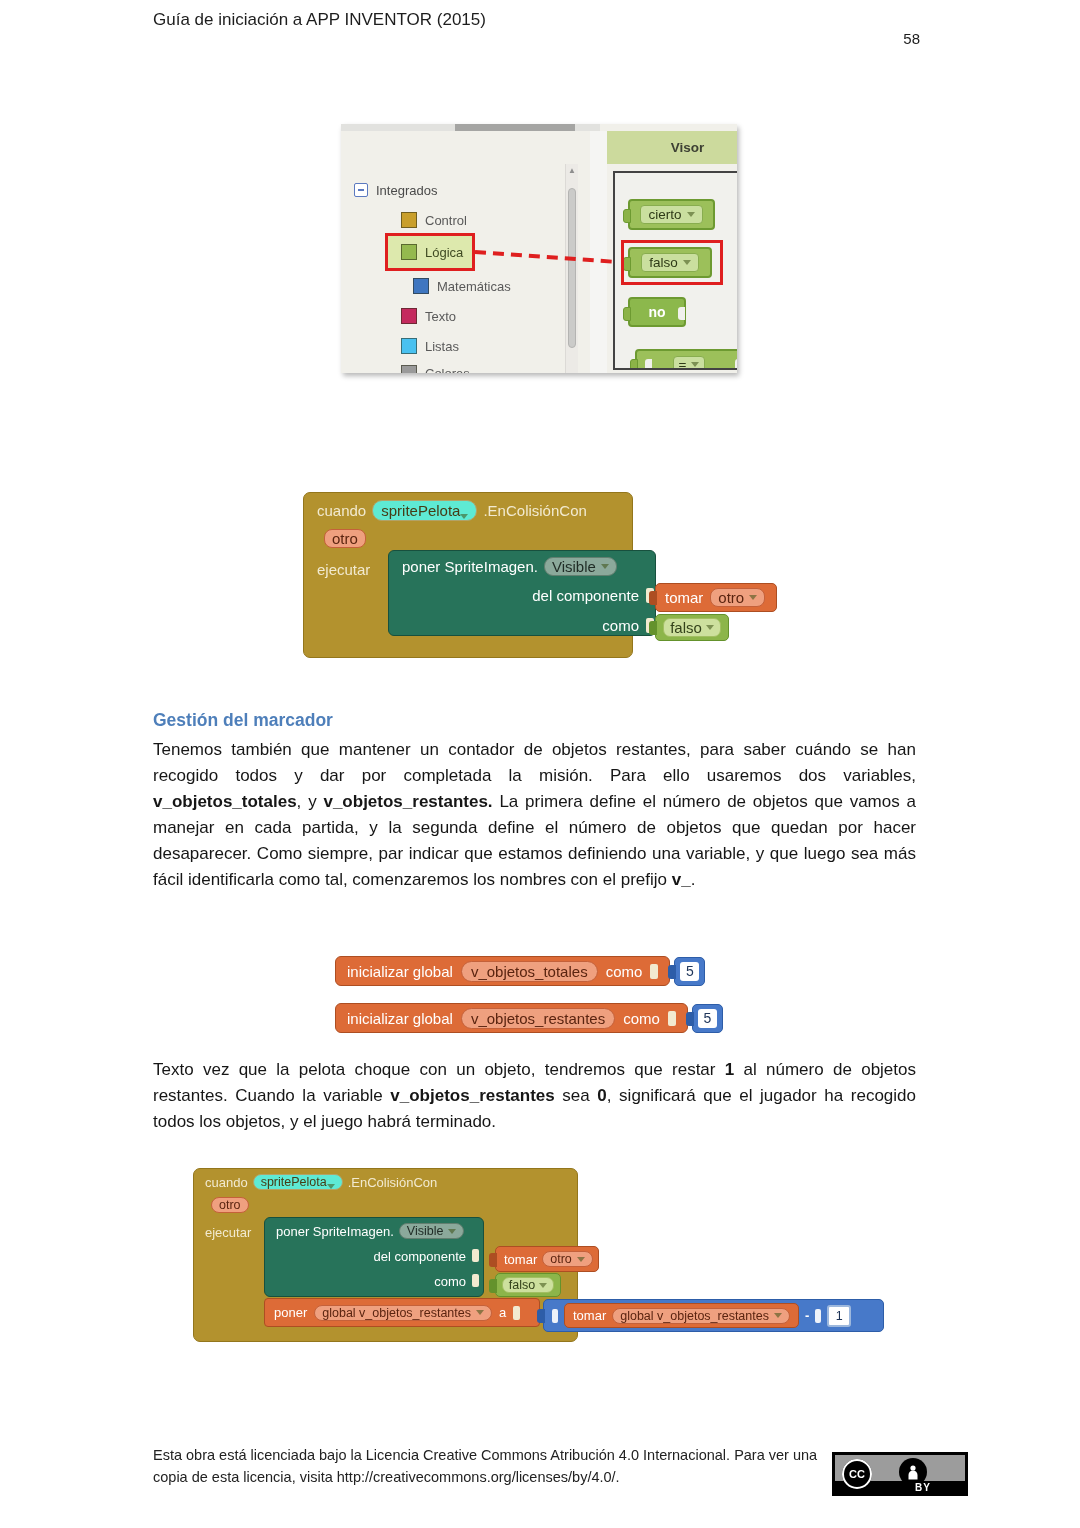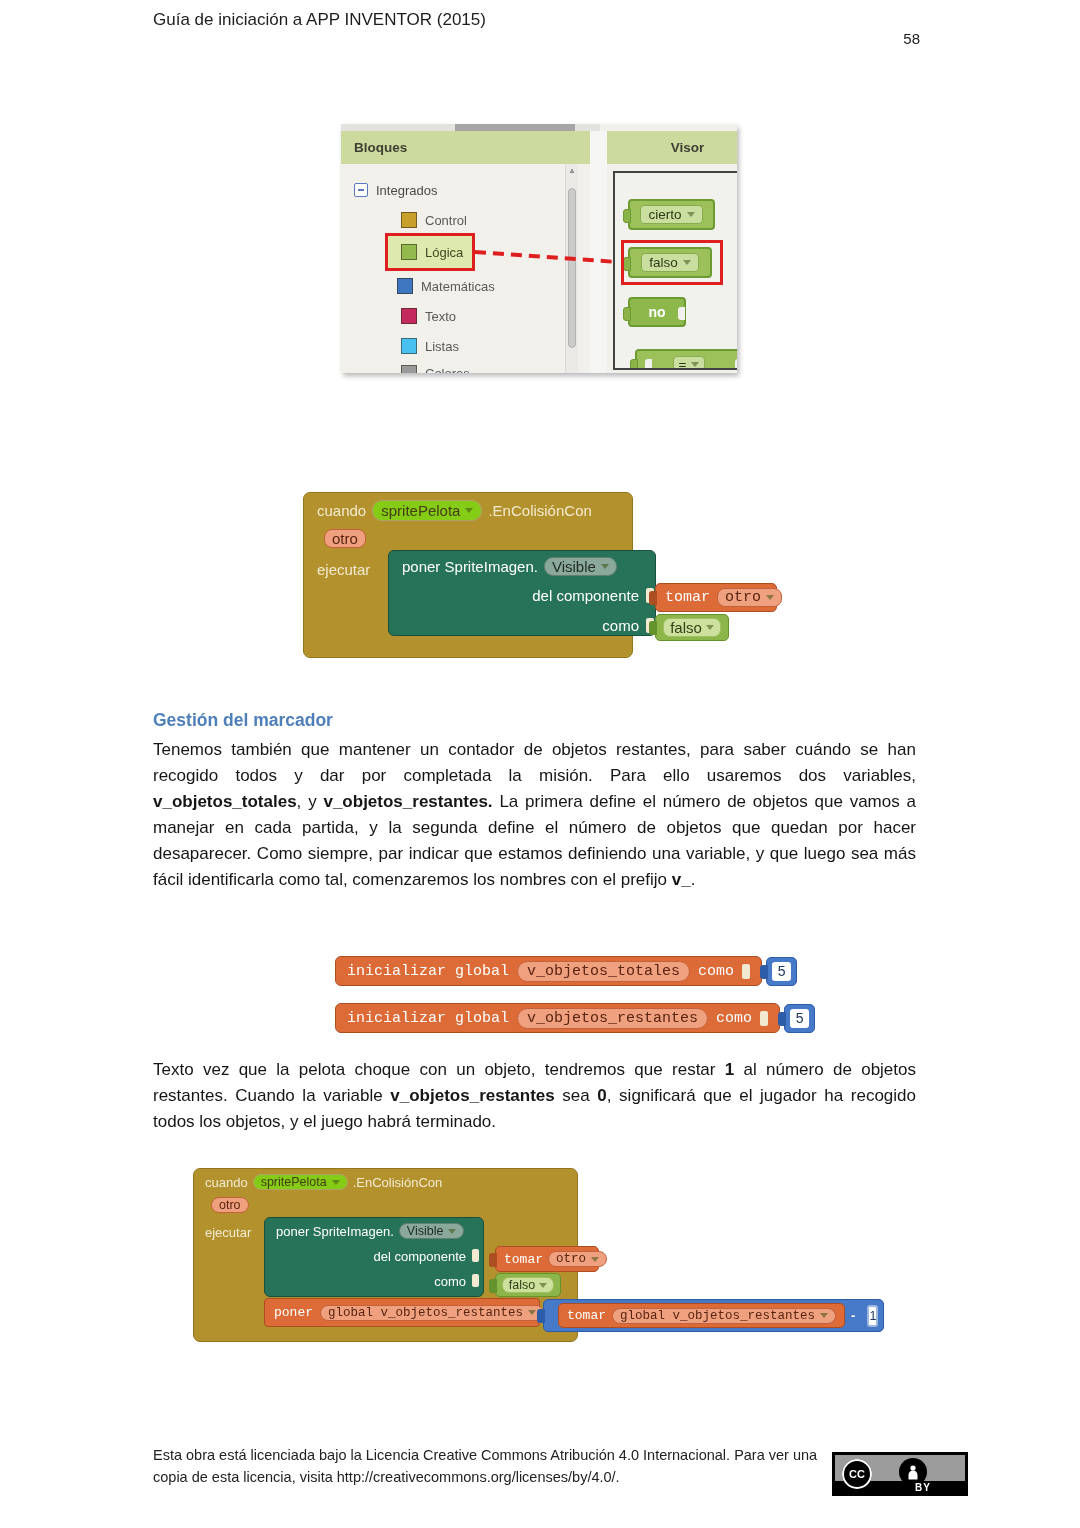--- a/index.html
+++ b/index.html
@@ -39,31 +39,31 @@
   .gblock .inner{background:#cadf9f;border:1px solid #88ad4f;border-radius:4px;padding:1px 7px;font-size:13.5px;
                  color:#2e3a17;display:flex;align-items:center;gap:5px;}
   .plug{position:absolute;left:-7px;top:8px;width:8px;height:14px;border-radius:3px 0 0 3px;}
   .plug.green{background:#8cb347;border:1px solid #6d9a31;box-sizing:border-box;}
   .no-block{background:#8cb84c;color:#fff;font-weight:bold;font-size:14px;}
   .rsock{position:absolute;right:-1px;width:7px;height:13px;background:#f1f1ed;border-radius:3px 0 0 3px;}
   .dd{width:0;height:0;border-left:4px solid transparent;border-right:4px solid transparent;border-top:5px solid rgba(60,80,20,.55);display:inline-block;}
   
   .gold{background:#b3922e;border:1px solid #93761c;border-radius:7px;box-sizing:border-box;}
   .cream{color:#f2ead0;}
-  .chip-tan{background:#84cc16;border:1px solid #b3a267;border-radius:10px;padding:1px 8px;color:#453c16;
-            display:inline-flex;align-items:center;gap:5px;white-space:nowrap;}
+  .chip-tan{background:#5eead4;border:1px solid #b3a267;border-radius:10px;padding:1px 8px;color:#453c16;
+            display:inline-flex;align-items:flex-end;white-space:nowrap;}
   .chip-salmon{background:#efa07f;border:1px solid #c4613a;border-radius:8px;padding:0 7px;color:#5a2410;
             display:inline-flex;align-items:center;gap:5px;white-space:nowrap;}
   .chip-sage{background:#8ba99b;border:1px solid #627f70;border-radius:9px;padding:0 7px;color:#1f2b25;
             display:inline-flex;align-items:center;gap:5px;white-space:nowrap;}
   .chip-lgreen{background:#cde09e;border:1px solid #a2bf62;border-radius:7px;padding:0 6px;color:#33421a;
             display:inline-flex;align-items:center;gap:4px;white-space:nowrap;}
   .green-blk{background:#27735a;border:1px solid #17503e;border-radius:6px;box-sizing:border-box;color:#fff;}
   .orange-blk{background:#dd6b37;border:1px solid #ad4e22;border-radius:5px;box-sizing:border-box;color:#fff;
-            display:flex;align-items:center;gap:7px;font-family:Liberation Mono, monospace;}
+            display:flex;align-items:center;gap:7px;}
   .falso-blk{background:#8cb54a;border:1px solid #64922c;border-radius:5px;box-sizing:border-box;
             display:flex;align-items:center;justify-content:center;}
   .blue-blk{background:#4779c9;border:1px solid #2d5da8;border-radius:5px;box-sizing:border-box;color:#fff;
             display:flex;align-items:center;}
   .sockc{width:8px;height:15px;background:#f2ead0;border-radius:2px;}
   .plug2{position:absolute;left:-7px;top:7px;width:8px;height:14px;border-radius:3px 0 0 3px;}
   .notch-w{width:6px;height:14px;background:#eef2f9;border-radius:2px;}
   .flexrow{display:flex;align-items:center;gap:6px;}
   
   #cc{left:832px;top:1452px;width:136px;height:44px;background:#9c9c9c;border:3px solid #000;box-sizing:border-box;}
@@ -77,42 +77,41 @@
 
 <div id="page">
 
   <div class="abs doc-title" style="left:153px;top:10px;">Guía de iniciación a APP INVENTOR (2015)</div>
   <div class="abs page-num" style="left:153px;top:30px;width:767px;">58</div>
 
   <div id="shot" class="abs">
     <div class="abs topstrip"></div>
     <div class="abs topstrip-dark"></div>
 
-    <div class="abs panel-head" style="left:0;top:7px;width:249px;padding-left:13px;box-sizing:border-box;">Bloques</div>
 
     <div class="abs" style="left:0;top:40px;width:249px;height:209px;">
 
       <div class="trow" style="left:13px;top:15px;align-items:center;">
         <span class="collapse-box">
             <i></i>
           </span>
         <span class="tree-label">Integrados</span>
       </div>
 
       <div class="abs hl-red" style="left:44px;top:69px;width:90px;height:38px;"></div>
 
       <div class="trow" style="left:60px;top:45px;">
         <span class="sq" style="background-color: rgb(201, 159, 43);"></span>
         <span class="tlabel">Control</span>
       </div>
       <div class="trow" style="left:60px;top:77px;">
         <span class="sq" style="background-color: rgb(148, 185, 78);"></span>
         <span class="tlabel" style="color:#3f4a22;">Lógica</span>
       </div>
-      <div class="trow" style="left:56px;top:111px;">
+      <div class="trow" style="left:72px;top:111px;">
         <span class="sq" style="background-color: rgb(63, 118, 192);"></span>
         <span class="tlabel">Matemáticas</span>
       </div>
       <div class="trow" style="left:60px;top:141px;">
         <span class="sq" style="background-color: rgb(196, 42, 94);"></span>
         <span class="tlabel">Texto</span>
       </div>
       <div class="trow" style="left:60px;top:171px;">
         <span class="sq" style="background-color: rgb(73, 193, 240);"></span>
         <span class="tlabel">Listas</span>

